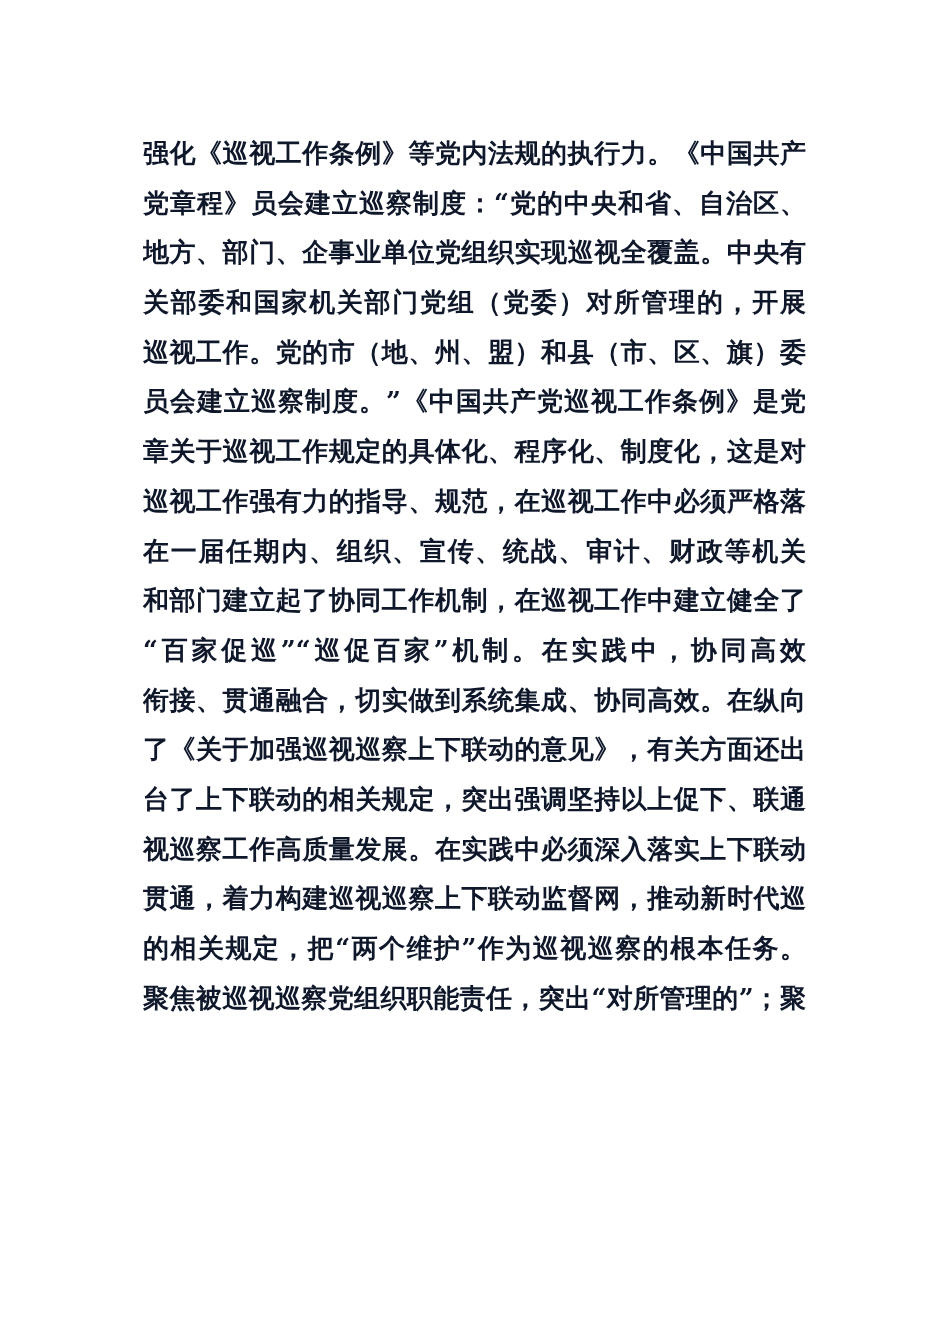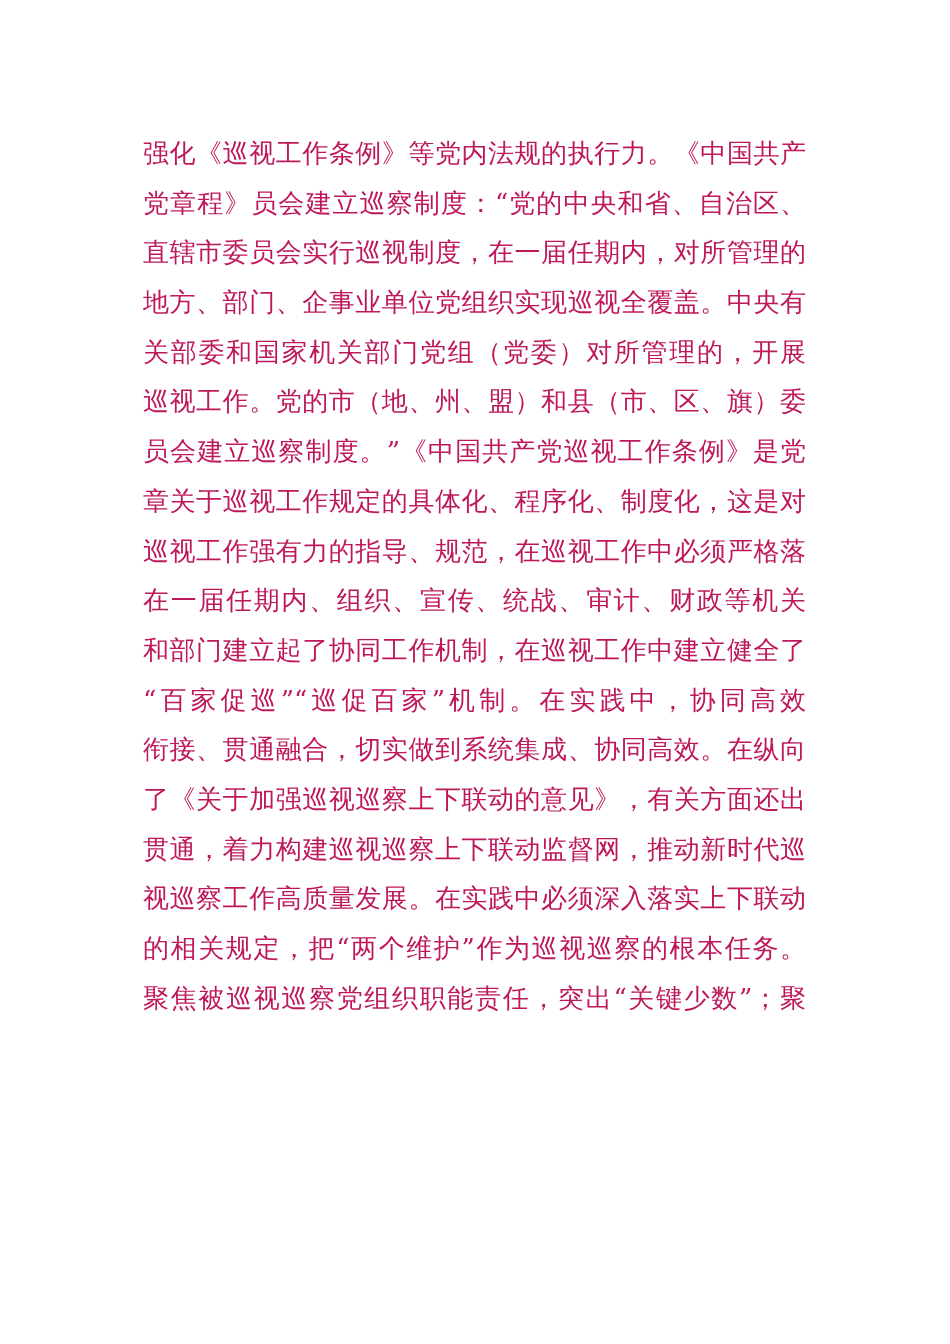--- a/index.html
+++ b/index.html
@@ -18,46 +18,46 @@
     position: absolute;
     left: 143px;
     top: 129px;
     width: 663px;
   }
   .doc-line {
     font-family: "DejaVu Serif", "Liberation Serif", serif;
     font-size: 26px;
     line-height: 49.7px;
     height: 49.7px;
-    color: #be185d;
+    color: #0f172a;
     text-align: justify;
     text-align-last: justify;
     text-justify: inter-character;
     overflow: hidden;
-    font-weight: 400;
+    font-weight: 700;
   }
 </style>
 </head>
 <body>
 
 <div class="page">
   <div class="text-block">
 
   <div class="doc-line">强化《巡视工作条例》等党内法规的执行力。《中国共产</div>
       <div class="doc-line">党章程》员会建立巡察制度：“党的中央和省、自治区、</div>
-      <div class="doc-line">直辖市委员会实行巡视制度，在一届任期内，对所管理的</div>
       <div class="doc-line">地方、部门、企事业单位党组织实现巡视全覆盖。中央有</div>
       <div class="doc-line">关部委和国家机关部门党组（党委）对所管理的，开展</div>
       <div class="doc-line">巡视工作。党的市（地、州、盟）和县（市、区、旗）委</div>
       <div class="doc-line">员会建立巡察制度。”《中国共产党巡视工作条例》是党</div>
       <div class="doc-line">章关于巡视工作规定的具体化、程序化、制度化，这是对</div>
       <div class="doc-line">巡视工作强有力的指导、规范，在巡视工作中必须严格落</div>
       <div class="doc-line">在一届任期内、组织、宣传、统战、审计、财政等机关</div>
       <div class="doc-line">和部门建立起了协同工作机制，在巡视工作中建立健全了</div>
       <div class="doc-line">“百家促巡”“巡促百家”机制。在实践中，协同高效</div>
       <div class="doc-line">衔接、贯通融合，切实做到系统集成、协同高效。在纵向</div>
       <div class="doc-line">了《关于加强巡视巡察上下联动的意见》，有关方面还出</div>
+      <div class="doc-line">台了上下联动的相关规定，突出强调坚持以上促下、联通</div>
+      <div class="doc-line">视巡察工作高质量发展。在实践中必须深入落实上下联动</div>
       <div class="doc-line">贯通，着力构建巡视巡察上下联动监督网，推动新时代巡</div>
-      <div class="doc-line">视巡察工作高质量发展。在实践中必须深入落实上下联动</div>
       <div class="doc-line">的相关规定，把“两个维护”作为巡视巡察的根本任务。</div>
-      <div class="doc-line">聚焦被巡视巡察党组织职能责任，突出“关键少数”；聚</div>
+      <div class="doc-line">聚焦被巡视巡察党组织职能责任，突出“对所管理的”；聚</div>
     </div>
 </div>
 
 </body></html>

